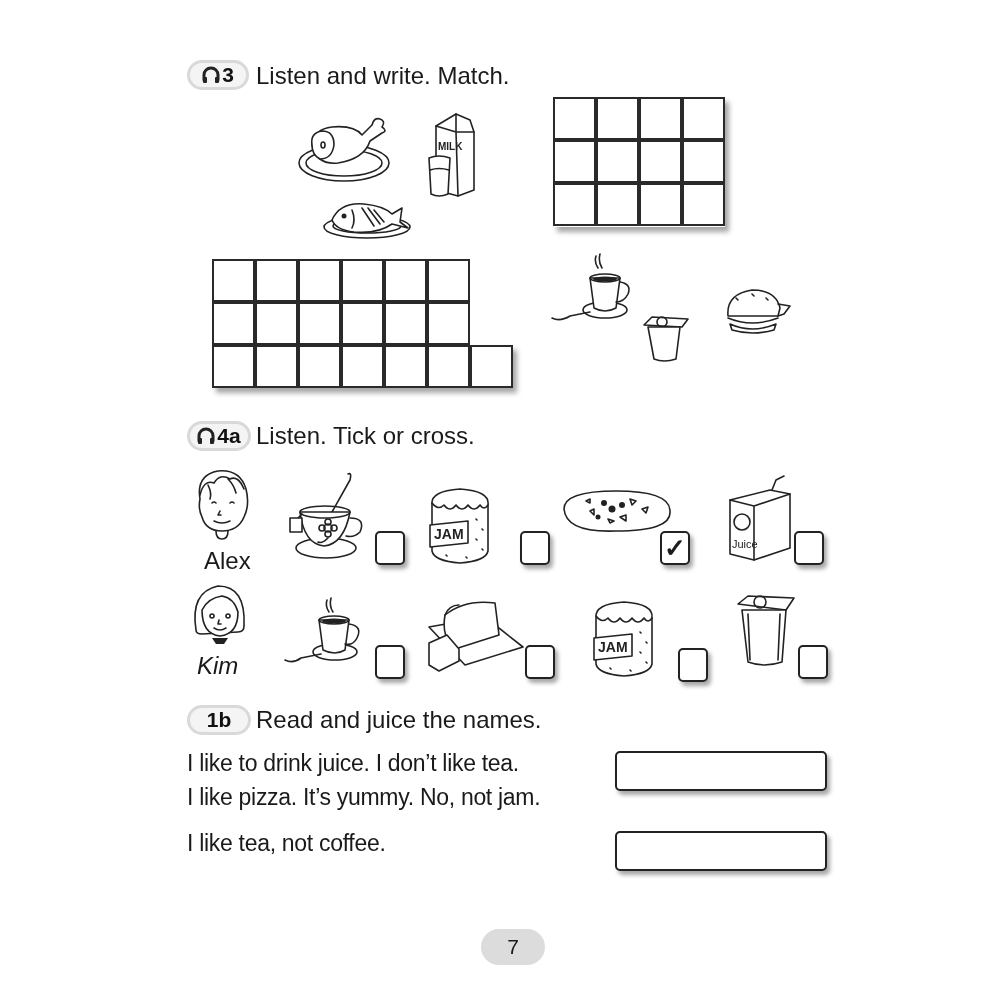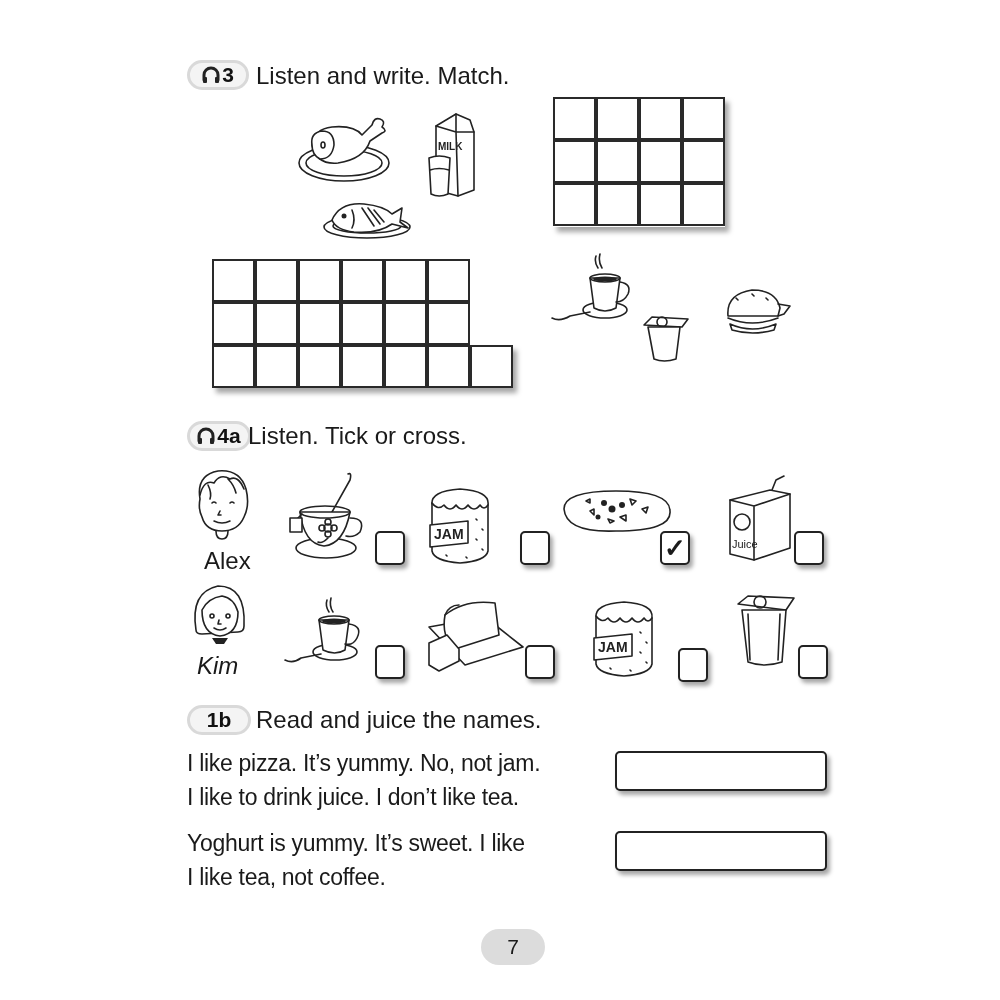--- a/index.html
+++ b/index.html
@@ -131,21 +131,21 @@
 <div class="badge" style="left:187px; top:421px; width:64px;">
   <span style="display:inline-block; width:18px; height:18px; position:relative;">
     <svg width="18" height="18" viewBox="0 0 18 18" style="left:0;top:0;">
         <path d="M2 14 V9 a7 7 0 0 1 14 0 V14" style="stroke-width:3"></path>
         <rect class="fill" x="1" y="11" width="4" height="6" rx="1"></rect>
         <rect class="fill" x="13" y="11" width="4" height="6" rx="1"></rect>
       </svg>
   </span>
   <span>4a</span>
 </div>
-<div class="heading" style="left:248px; top:421px;">Listen. Tick or cross.</div>
+<div class="heading" style="left:256px; top:421px;">Listen. Tick or cross.</div>
 
 <svg style="left:190px; top:465px;" width="64" height="80" viewBox="0 0 64 80">
   <path class="wf" d="M10 34 Q6 10 28 6 Q50 4 56 24 Q60 40 54 52 Q48 66 32 66 Q16 66 12 52 Q8 44 10 34 Z"></path>
   <path d="M10 30 Q14 14 24 18 Q30 8 40 14 Q48 10 54 24 M18 20 Q22 28 20 34 M38 14 Q44 20 46 28"></path>
   <path d="M22 38 Q24 36 26 38 M40 38 Q42 36 44 38 M30 46 L28 50 L31 50 M24 56 Q32 60 40 56"></path>
   <path d="M26 66 Q26 74 32 74 Q38 74 38 66"></path>
 </svg>
 <div class="name" style="left:204px; top:547px;">Alex</div>
 
 <svg style="left:288px; top:472px;" width="82" height="90" viewBox="0 0 82 90">
@@ -238,24 +238,23 @@
   <path d="M12 20 L14 66 M44 20 L42 66"></path>
 </svg>
 <div class="tick" style="left:798px; top:645px;"></div>
 
 <div class="badge" style="left:187px; top:705px; width:64px;">
   <span>1b</span>
 </div>
 <div class="heading" style="left:256px; top:705px;">Read and juice the names.</div>
 
 <div class="para" style="left:187px; top:746px;">
+  <div>I like to drink juice. I don’t like tea.</div>
   <div>I like pizza. It’s yummy. No, not jam.</div>
-  <div>I like to drink juice. I don’t like tea.</div>
 </div>
 <div class="answer" style="left:615px; top:751px;"></div>
 
 <div class="para" style="left:187px; top:826px;">
-  <div>Yoghurt is yummy. It’s sweet. I like</div>
   <div>I like tea, not coffee.</div>
 </div>
 <div class="answer" style="left:615px; top:831px;"></div>
 
 <div class="pagenum">7</div>
 
 </body></html>

